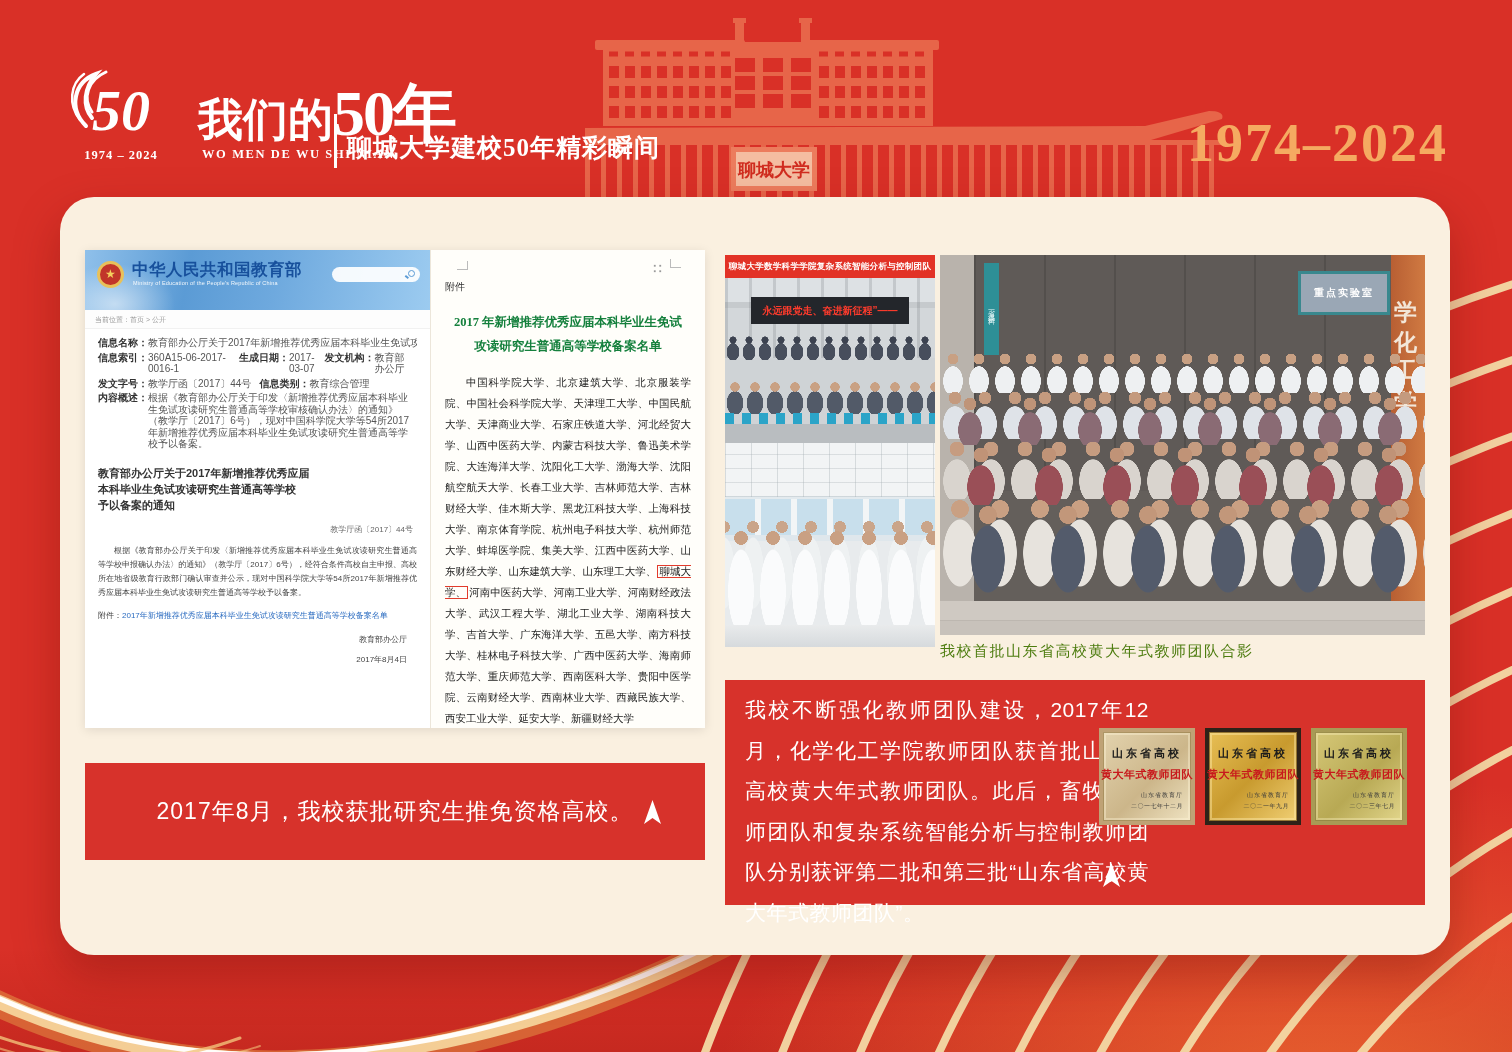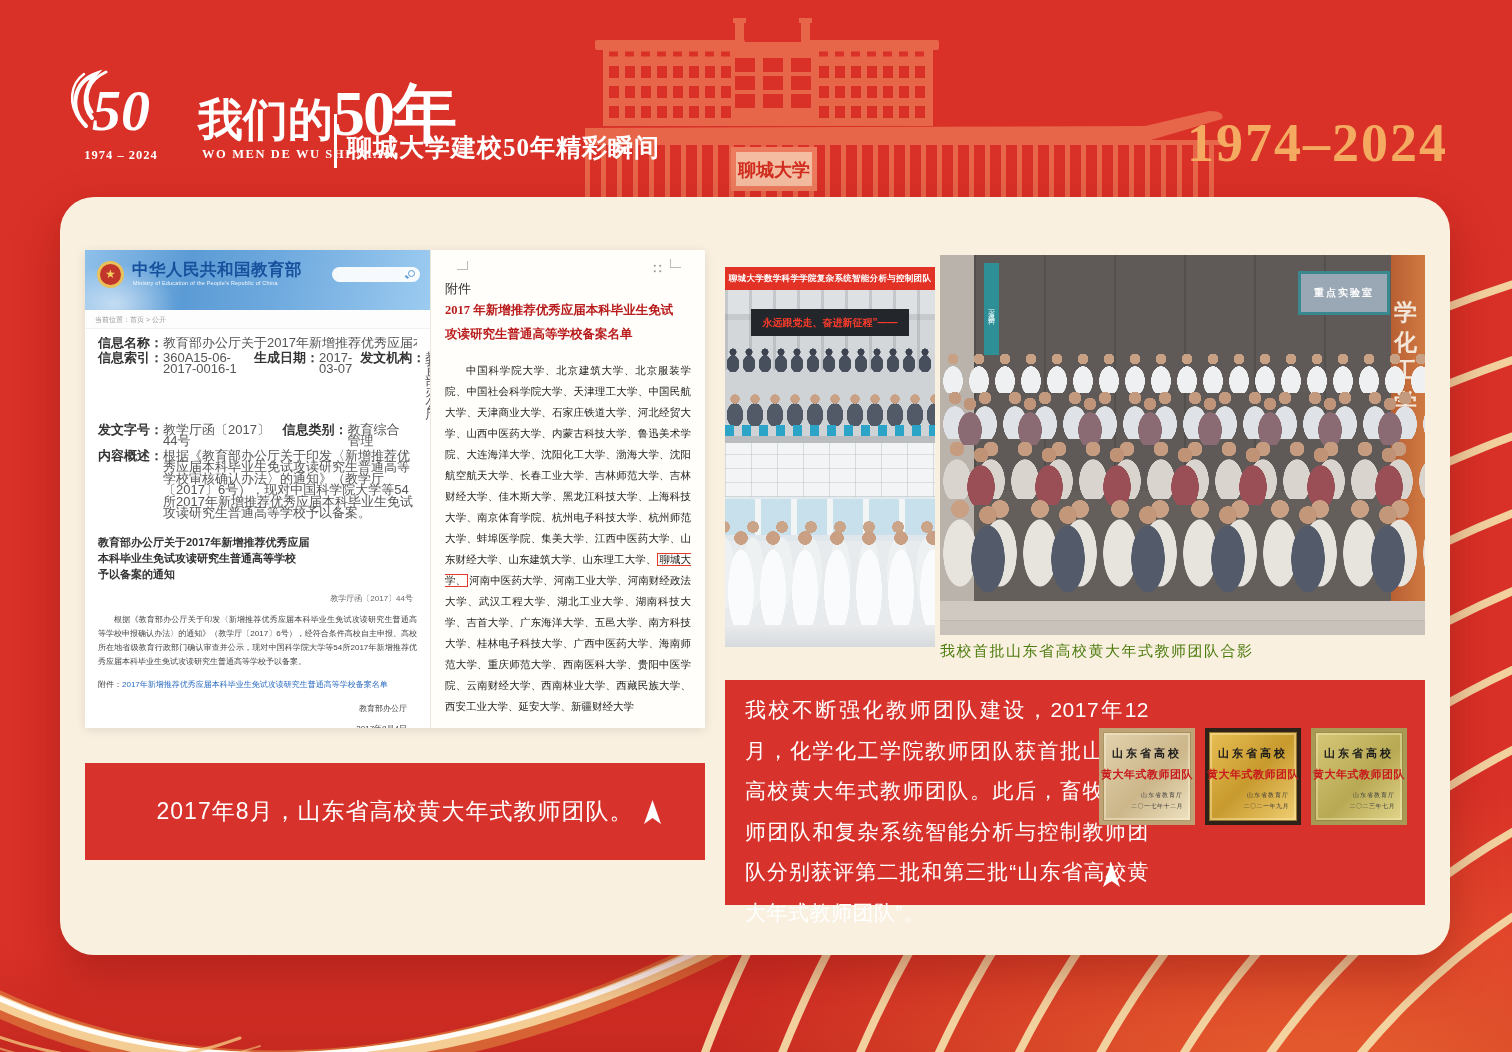--- a/index.html
+++ b/index.html
@@ -42,21 +42,21 @@
   .emblem{position:absolute;left:12px;top:11px;width:27px;height:27px;border-radius:50%;
     background:#c1352a;border:3px solid #e8c15a;color:#f4d05e;font-size:12px;line-height:20px;text-align:center}
   .moe-title{position:absolute;left:47px;top:9px;color:#17509c;font:bold 16.5px "Liberation Serif",serif;letter-spacing:.5px}
   .moe-title-en{position:absolute;left:48px;top:30px;color:rgba(255,255,255,.92);font-size:5.5px;letter-spacing:.2px}
   .moe-search{position:absolute;right:10px;top:17px;width:88px;height:15px;border-radius:8px;
     background:rgba(255,255,255,.92)}
   .mag{position:absolute;right:5px;top:3px;width:7px;height:7px;border:1.5px solid #5b9bd5;border-radius:50%}
   .mag::after{content:"";position:absolute;left:-4px;top:5px;width:4px;height:1.5px;background:#5b9bd5;transform:rotate(40deg)}
   .moe-crumb{height:19px;line-height:19px;padding-left:10px;color:#999;font-size:7px;background:#fdfdfd;border-bottom:1px solid #f1f1f1}
   .moe-body{padding:8px 13px 0 13px;color:#555}
-  .irow{display:flex;font-size:13px;line-height:11.5px;margin-bottom:3px}
+  .irow{display:flex;font-size:10px;line-height:11.5px;margin-bottom:3px}
   .ilab{color:#333;font-weight:bold;white-space:nowrap}
   .ival{color:#555}
   .nowrap1{white-space:nowrap;overflow:hidden}
   .idx{width:83px}
   .cell{display:flex;margin-right:8px}
   .doc-title{margin-top:15px;text-align:left;color:#333;font:bold 11px/16px "Liberation Sans",sans-serif}
   .doc-num{margin-top:11px;text-align:right;color:#666;font-size:8px;padding-right:4px}
   .para{margin-top:9px;color:#444;font-size:8px;line-height:14px;text-align:justify}
   .indent{text-indent:2em}
   .attach-line{margin-top:10px;font-size:8px;color:#444}
@@ -64,36 +64,36 @@
   .sig{margin-top:13px;text-align:right;color:#444;font-size:8px;padding-right:10px}
   .sigdate{margin-top:9px;text-align:right;color:#444;font-size:8px;padding-right:10px}
 
   .attach-page{position:absolute;left:345px;top:0;width:275px;height:478px;background:#fffefa;
     border-left:1px solid #ece6da;padding:0 14px}
   .mark{position:absolute;width:11px;height:9px}
   .mark-l{left:26px;top:11px;border-right:1px solid #bbb;border-bottom:1px solid #bbb}
   .mark-r{right:24px;top:9px;border-left:1px solid #bbb;border-bottom:1px solid #bbb}
   .drag-dots{position:absolute;right:42px;top:13px;width:11px;height:11px;
     background:radial-gradient(circle 1.2px,#9a9a9a 95%,transparent) 0 0/5.5px 5.5px}
-  .attach-tag{margin-top:30px;font-size:13px;color:#333}
-  .attach-title{text-align:left;color:#b91c1c;font:bold 12.5px/24px "Liberation Serif",serif}
+  .attach-tag{margin-top:30px;font-size:10px;color:#333}
+  .attach-title{margin-top:16px;text-align:center;color:#15803d;font:bold 12.5px/24px "Liberation Serif",serif}
   .uni-list{margin-top:14px;font:10.5px/21px "Liberation Serif",serif;color:#222;text-align:justify;text-indent:2em}
   .hl{border:1.5px solid #e23b2c;padding:0 1px;margin:0 1px}
 
   .left-caption{position:absolute;left:25px;top:538px;width:620px;text-align:center;
     color:#43362a;font:15px "Liberation Serif",serif;letter-spacing:2px}
   .left-banner{position:absolute;left:25px;top:566px;width:620px;height:97px;background:#d7322b;
     display:flex;align-items:center;justify-content:center;color:#fff;font-size:23px;letter-spacing:1px}
   .cursor-arrow{position:absolute;width:17px;height:24px}
   .cursor-arrow svg{width:100%;height:100%}
   .arrow-left-banner{right:44px;top:37px}
 
   
   .photo{position:absolute;overflow:hidden;background:#cfd3d6}
-  .photo1{left:665px;top:70px;width:210px;height:232px}
+  .photo1{left:665px;top:58px;width:210px;height:232px}
   .p1-banner{position:absolute;left:0;top:0;right:0;height:23px;background:#e23226;color:#fff;
     display:flex;align-items:center;justify-content:center;font-size:8.5px;font-weight:bold;letter-spacing:.3px}
   .p1-building{position:absolute;left:0;top:23px;right:0;height:80px;
     background:
       repeating-linear-gradient(90deg,rgba(120,125,130,.25) 0 3px,rgba(0,0,0,0) 3px 24px),
       linear-gradient(#dde1e4 0 30%,#c6cacd 30% 38%,#d3d7da 38% 100%)}
   .p1-screen{position:absolute;left:26px;top:42px;width:158px;height:27px;background:#23262b;
     color:#ff3b2c;font:bold 10px/27px "Liberation Sans",sans-serif;text-align:center;overflow:hidden;white-space:nowrap}
   .crowd{position:absolute;left:0;right:0;background-repeat:repeat-x}
   .p1r1{top:80px;height:25px;background-image:
@@ -403,21 +403,21 @@
           <div>攻读研究生普通高等学校备案名单</div>
         </div>
         <div class="uni-list">
           <span>中国科学院大学、北京建筑大学、北京服装学院、中国社会科学院大学、天津理工大学、中国民航大学、天津商业大学、石家庄铁道大学、河北经贸大学、山西中医药大学、内蒙古科技大学、鲁迅美术学院、大连海洋大学、沈阳化工大学、渤海大学、沈阳航空航天大学、长春工业大学、吉林师范大学、吉林财经大学、佳木斯大学、黑龙江科技大学、上海科技大学、南京体育学院、杭州电子科技大学、杭州师范大学、蚌埠医学院、集美大学、江西中医药大学、山东财经大学、山东建筑大学、山东理工大学、</span><span class="hl">聊城大学、</span><span>河南中医药大学、河南工业大学、河南财经政法大学、武汉工程大学、湖北工业大学、湖南科技大学、吉首大学、广东海洋大学、五邑大学、南方科技大学、桂林电子科技大学、广西中医药大学、海南师范大学、重庆师范大学、西南医科大学、贵阳中医学院、云南财经大学、西南林业大学、西藏民族大学、西安工业大学、延安大学、新疆财经大学</span>
         </div>
       </div>
     </div>
 
 
     <div class="left-banner">
-      <span>2017年8月，山东省高校黄大年式教师团队。</span>
+      <span>2017年8月，我校获批研究生推免资格高校。</span>
       <span class="cursor-arrow arrow-left-banner">
         <svg viewBox="0 0 20 28">
             <polygon points="10,0 20,28 10,21 0,28" fill="#ffffff"></polygon>
           </svg>
       </span>
     </div>
 
     <div class="photo photo1">
       <div class="p1-building"></div>
       <div class="p1-banner">聊城大学数学科学学院复杂系统智能分析与控制团队</div>

